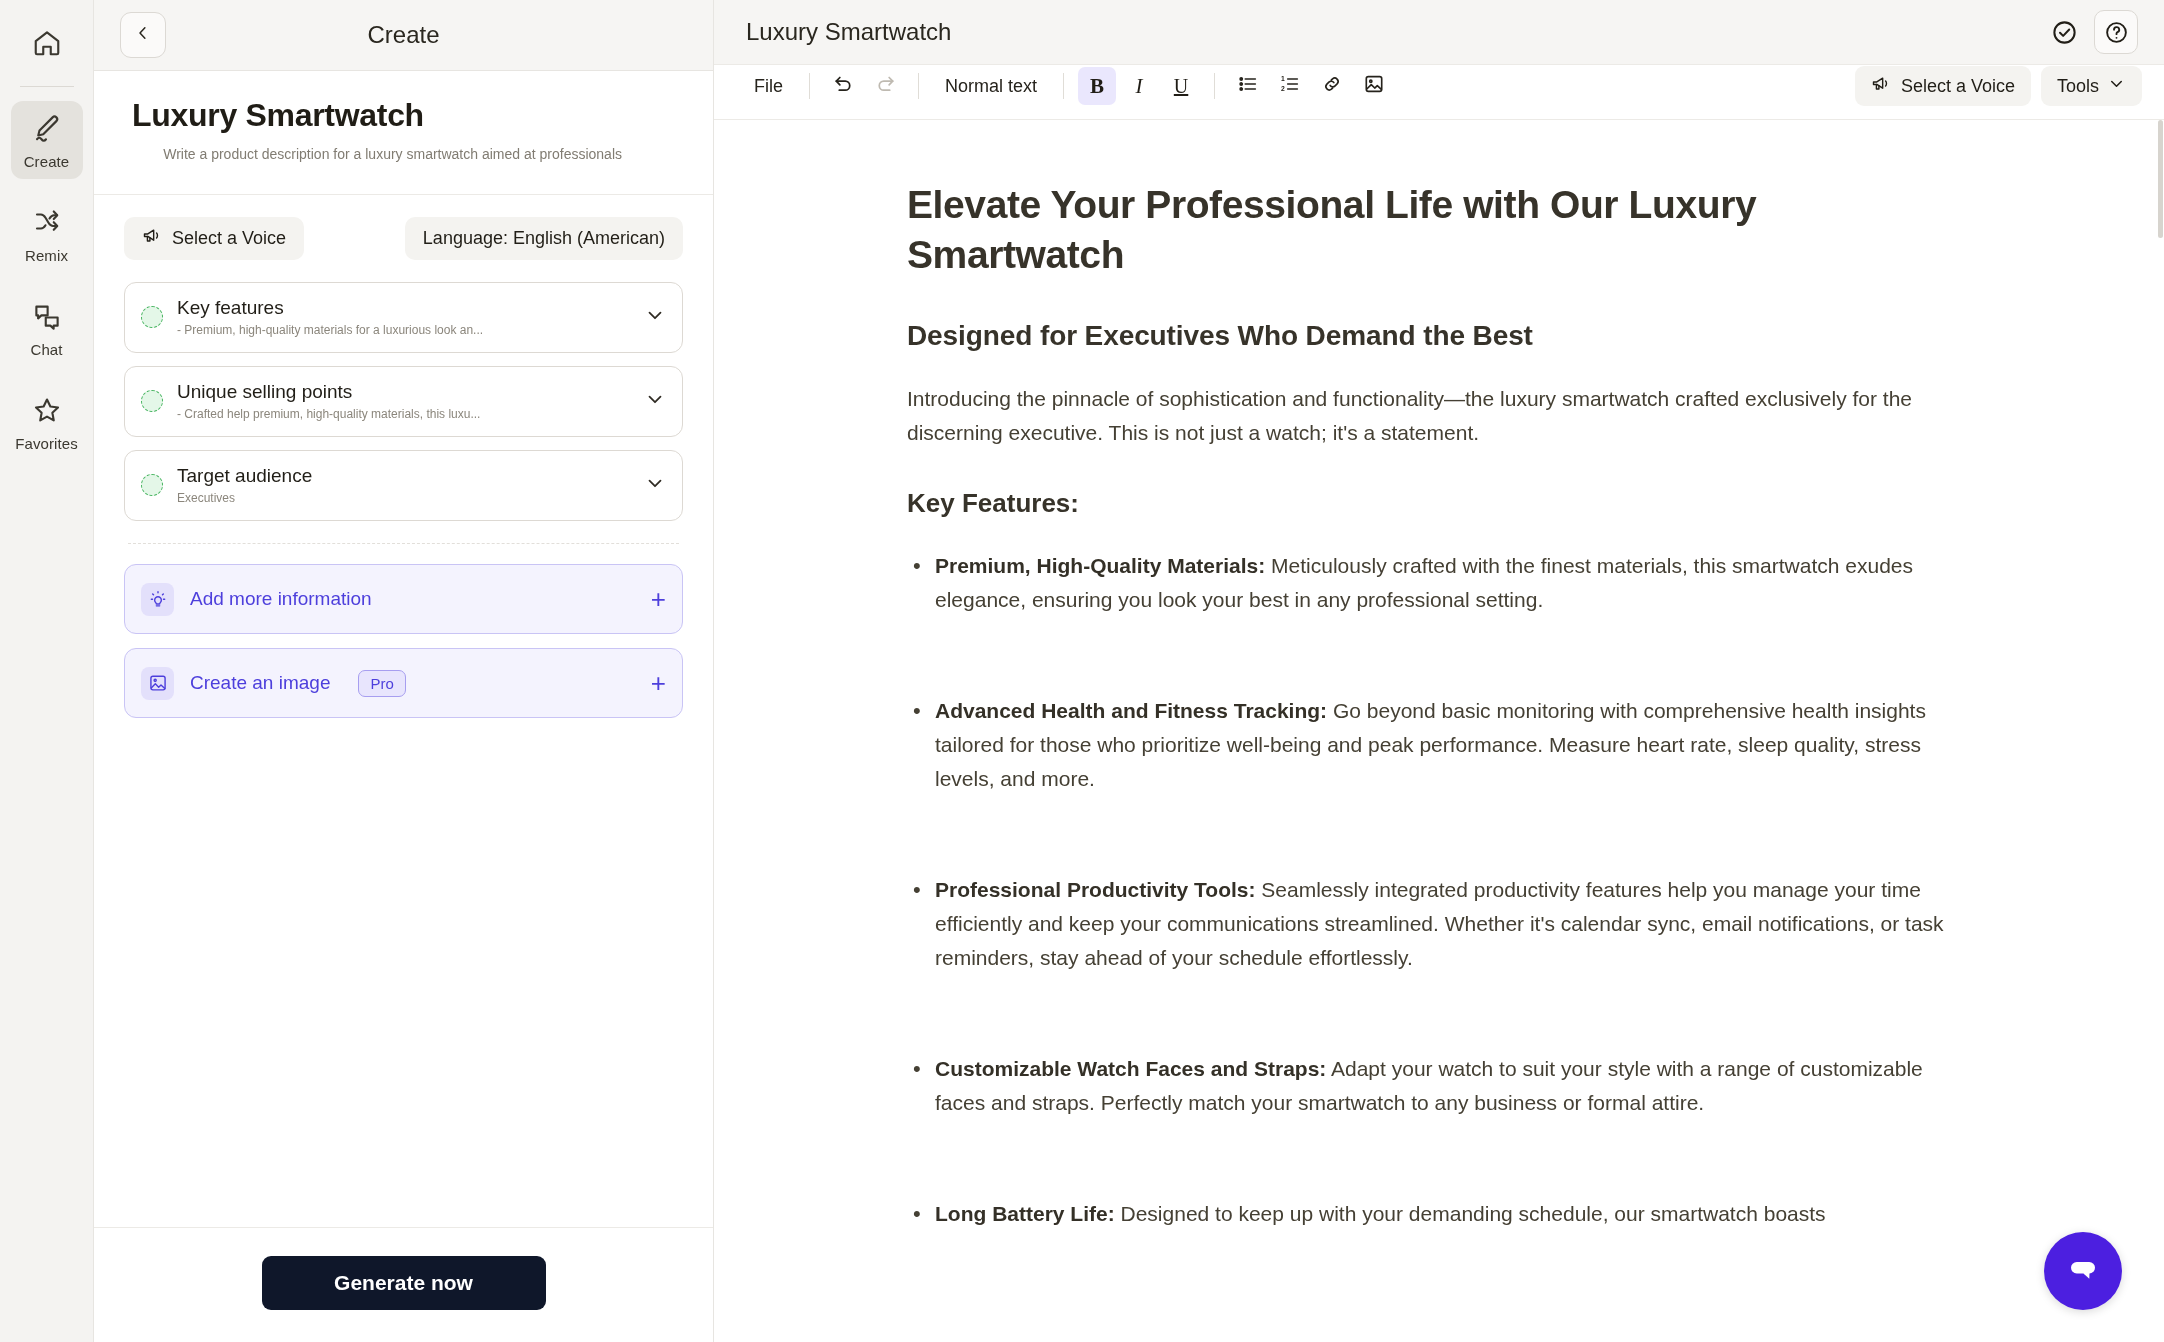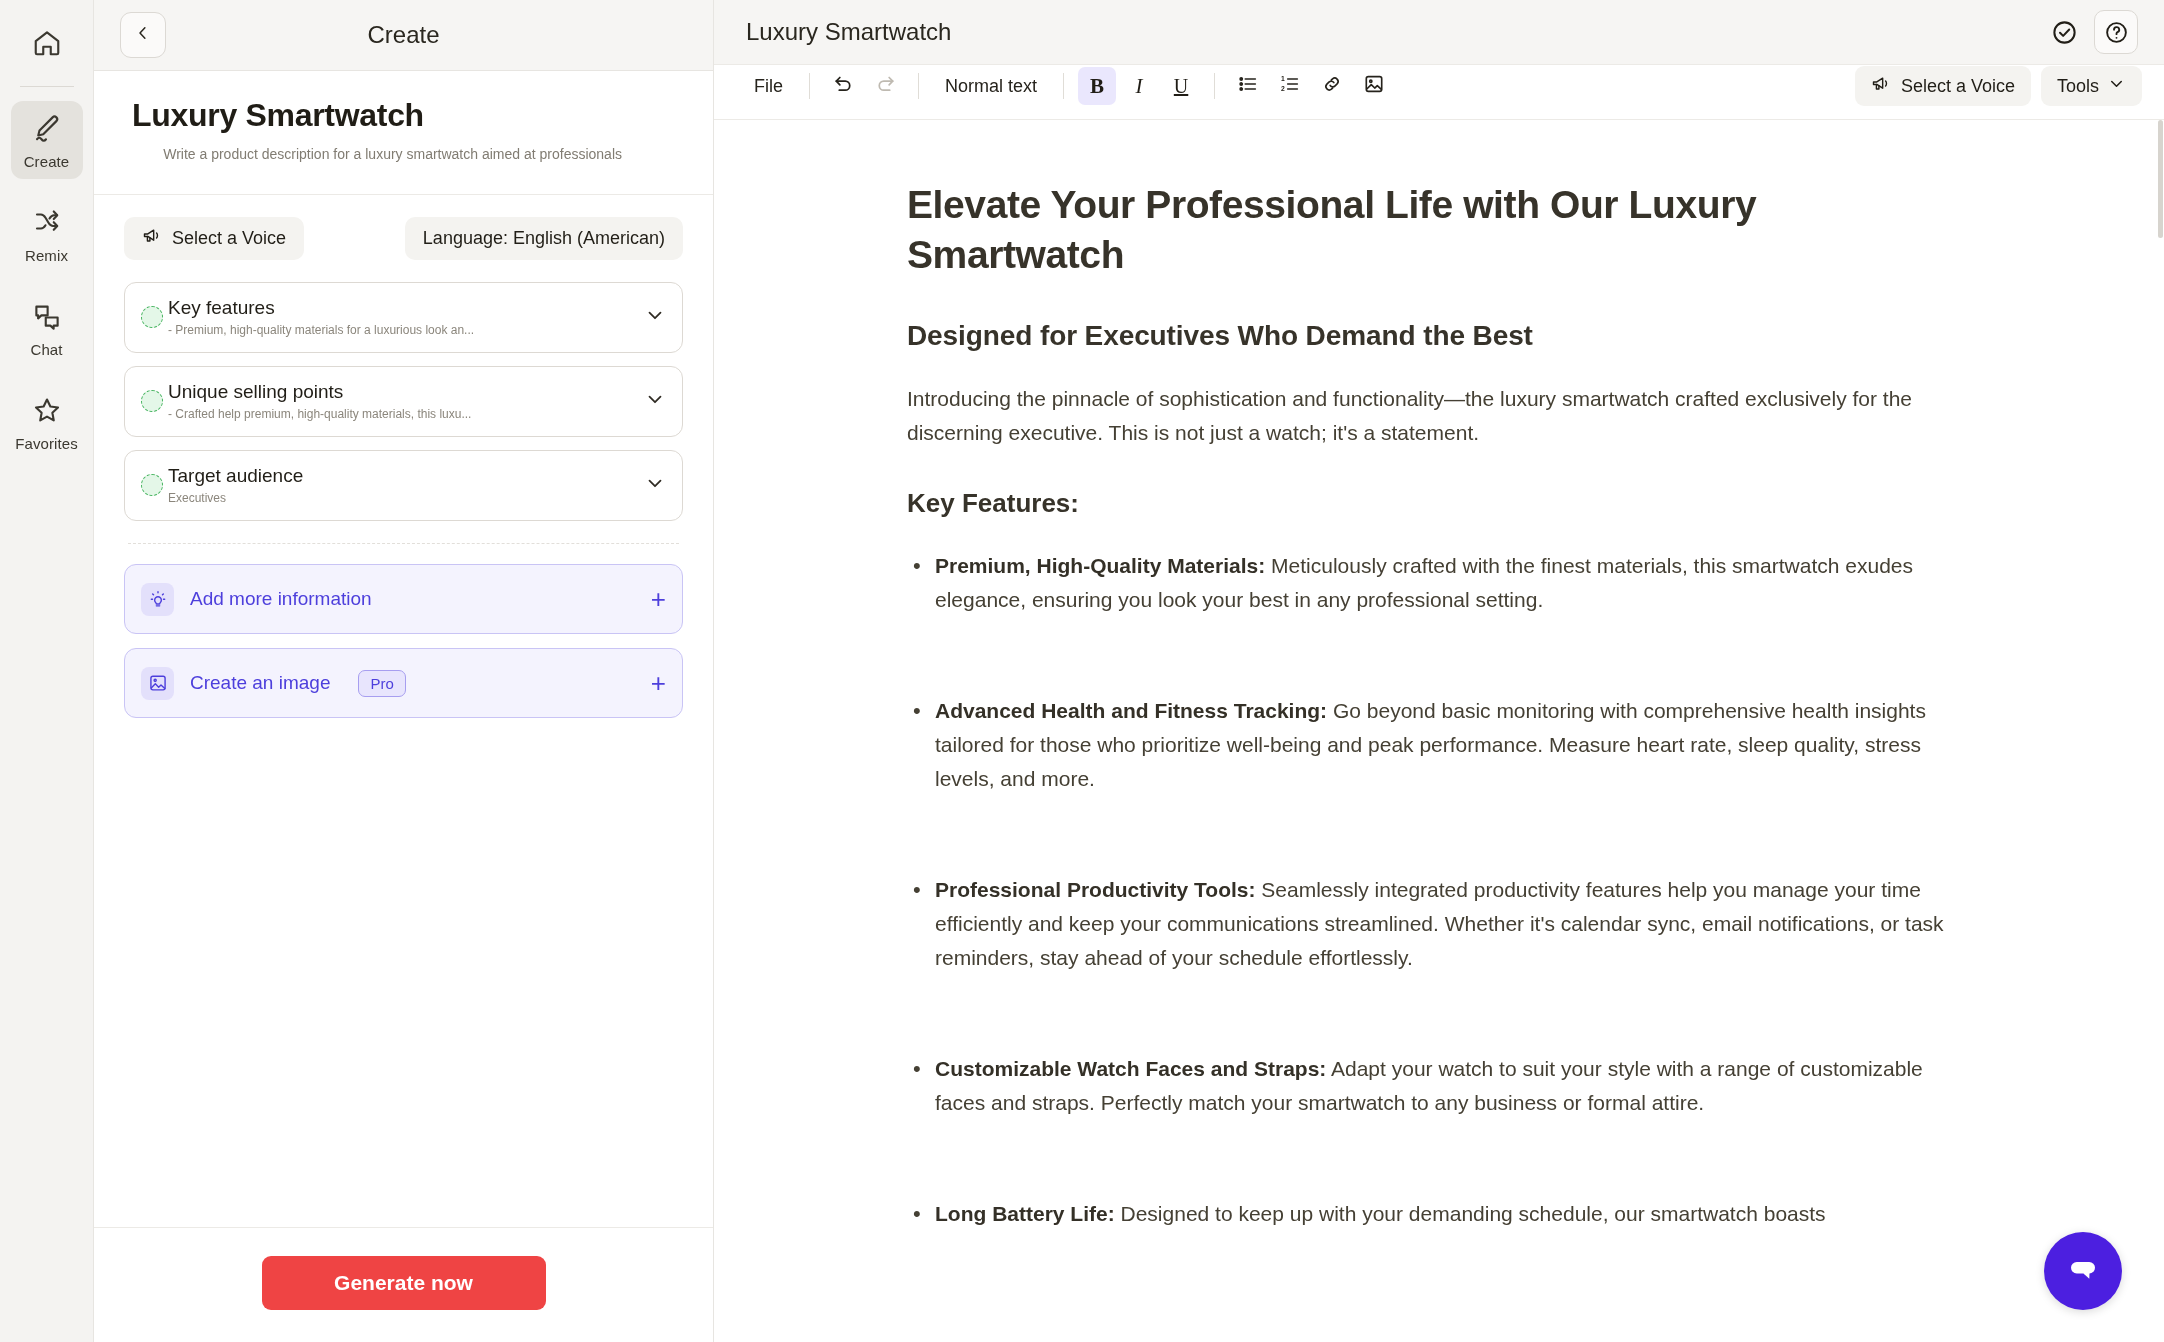--- a/index.html
+++ b/index.html
@@ -77,21 +77,21 @@
     background: #f4f3f0; border-radius: 10px;
     height: 43px; display: flex; align-items: center; gap: 10px;
     padding: 0 18px; font-size: 18px; color: #211e17; cursor: pointer;
     white-space: nowrap;
   }
   .chip.lang { margin-left: auto; }
 
   .acc {
     border: 1px solid #ddd9d3; border-radius: 12px;
     padding: 14px 16px 15px 16px; margin-bottom: 13px;
-    display: flex; align-items: center; gap: 5px; cursor: pointer;
+    display: flex; align-items: center; gap: 14px; cursor: pointer;
     background: #fff;
   }
   .acc-dot {
     width: 22px; height: 22px; flex: 0 0 22px; border-radius: 50%;
     background: #e4f7e8; border: 1.6px dashed #46b45f;
   }
   .acc-text { flex: 1 1 auto; min-width: 0; }
   .acc-title { font-size: 19px; color: #211e17; margin-bottom: 4px; }
   .acc-desc {
     font-size: 12px; color: #8b867c;
@@ -119,21 +119,21 @@
     border: 1px solid #a79ef0; border-radius: 7px; background: #e8e5fd;
     color: #4d3fdc; font-size: 15px; padding: 4px 11px; margin-left: 12px;
   }
   .addrow-plus { margin-left: auto; font-size: 26px; color: #4d3fdc; line-height: 1; }
 
   .panel-foot {
     border-top: 1px solid #eceae6;
     padding: 28px 0 32px 0; display: flex; justify-content: center;
   }
   .gen-btn {
-    background: #ef4444; color: #fff; border: none; border-radius: 9px;
+    background: #0f172a; color: #fff; border: none; border-radius: 9px;
     width: 284px; height: 54px; font-size: 21px; font-weight: 700;
     font-family: "Liberation Sans", sans-serif; cursor: pointer;
   }
 
   
   .editor { flex: 1 1 auto; display: flex; flex-direction: column; min-width: 0; }
   .ed-head {
     height: 64px; flex: 0 0 64px; background: #f6f5f3;
     display: flex; align-items: center; padding: 0 26px 0 32px;
   }

